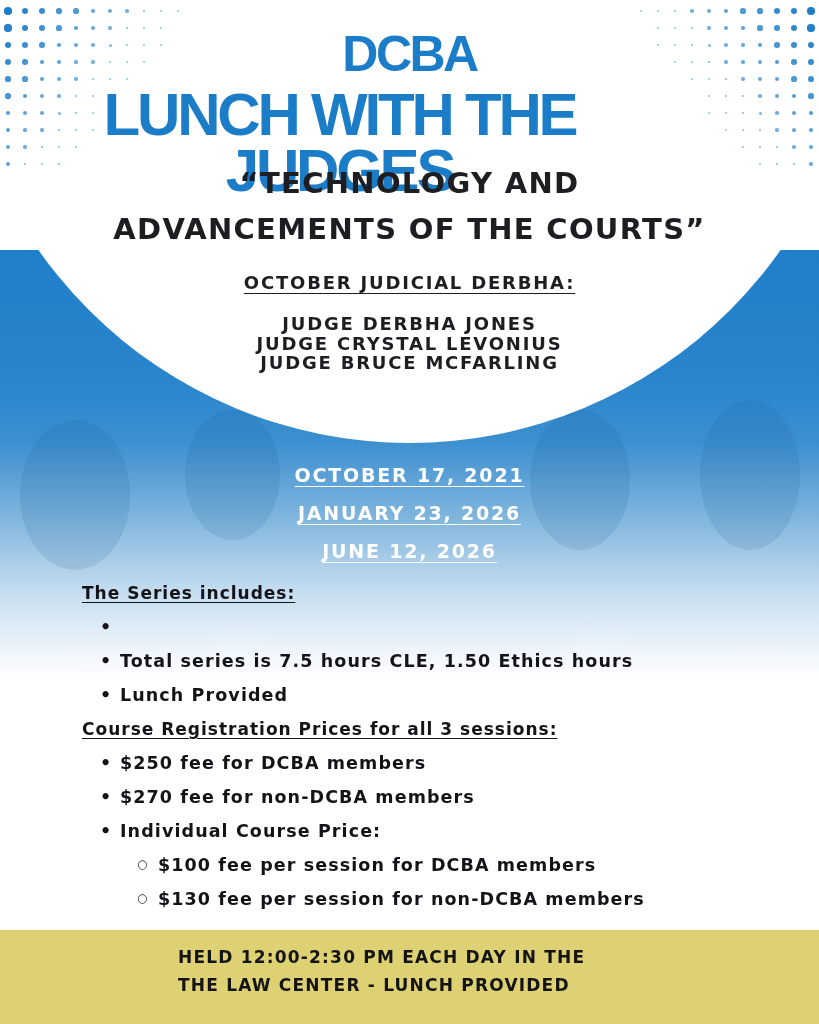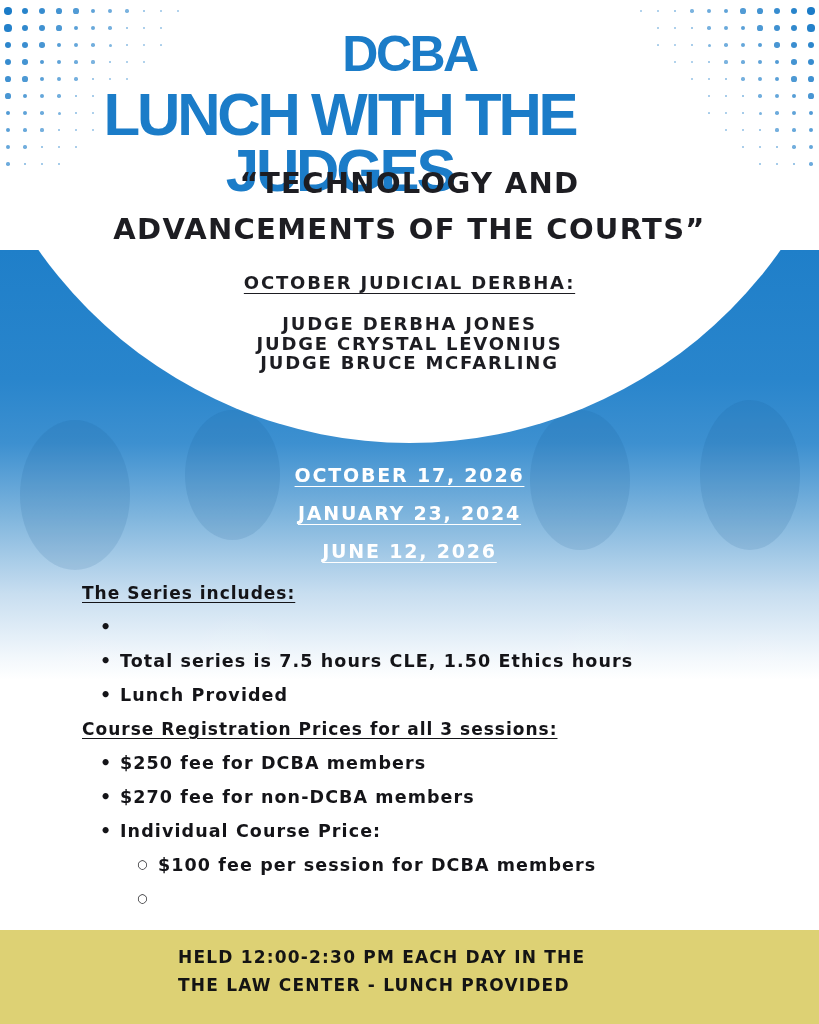--- a/index.html
+++ b/index.html
@@ -270,22 +270,22 @@
 
   <div class="panel-heading">OCTOBER JUDICIAL DERBHA:</div>
 
   <div class="judges">
     <div>JUDGE DERBHA JONES</div>
     <div>JUDGE CRYSTAL LEVONIUS</div>
     <div>JUDGE BRUCE MCFARLING</div>
   </div>
 
   <div class="dates">
-    <span class="date">OCTOBER 17, 2026</span>
-    <span class="date">JANUARY 23, 2024</span>
+    <span class="date">OCTOBER 17, 2021</span>
+    <span class="date">JANUARY 23, 2026</span>
     <span class="date">JUNE 12, 2026</span>
   </div>
 
   <div class="content">
     <div class="section-head">The Series includes:</div>
     <div class="bullet">
       <span class="mark">•</span>
     </div>
     <div class="bullet">
       <span class="mark">•</span>
@@ -308,20 +308,21 @@
     <div class="bullet">
       <span class="mark">•</span>
       <span>Individual Course Price:</span>
     </div>
     <div class="sub-bullet">
       <span class="mark">○</span>
       <span>$100 fee per session for DCBA members</span>
     </div>
     <div class="sub-bullet">
       <span class="mark">○</span>
+      <span>$130 fee per session for non-DCBA members</span>
     </div>
   </div>
 
   <div class="footer-banner">
     <div class="footer-text">
       <div>HELD 12:00-2:30 PM EACH DAY IN THE</div>
       <div>THE LAW CENTER - LUNCH PROVIDED</div>
     </div>
   </div>
 </div>

